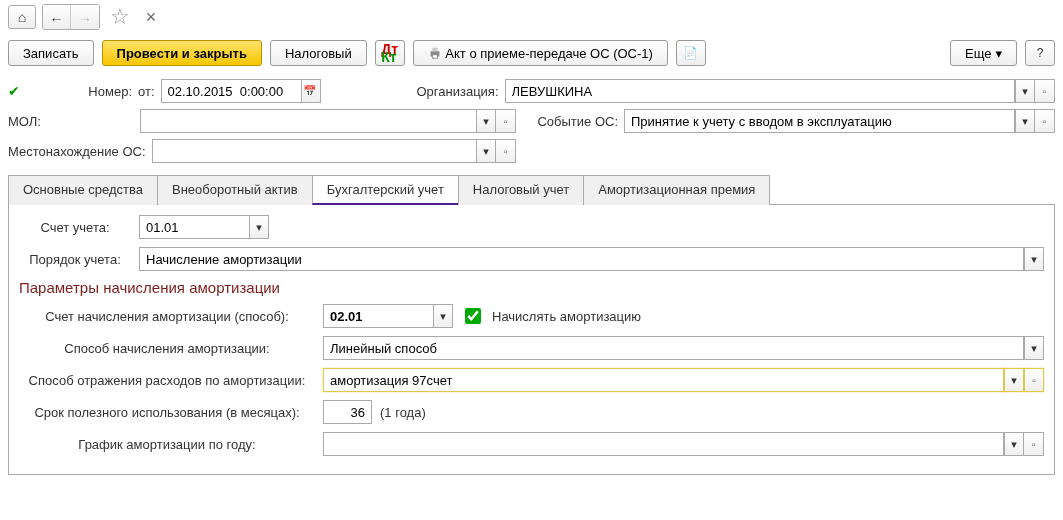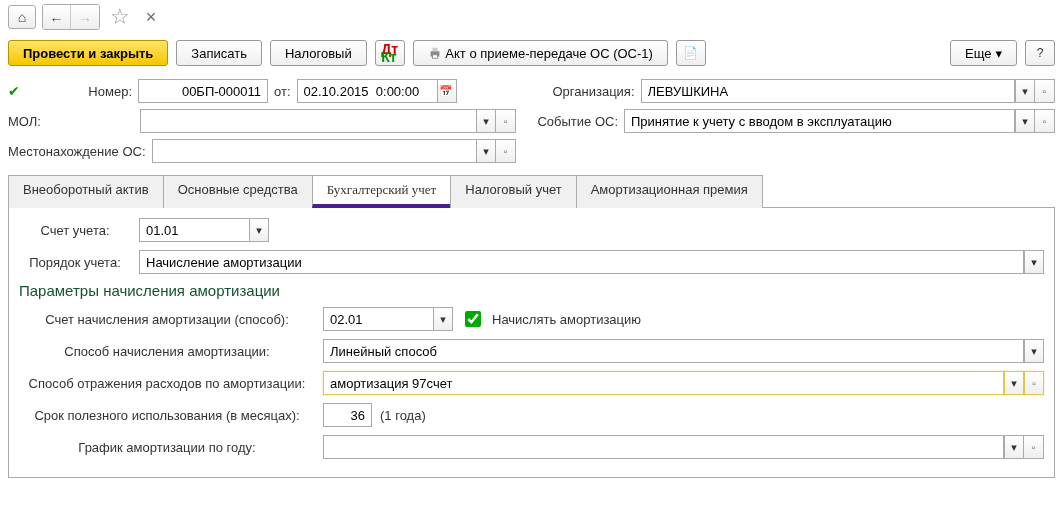--- a/index.html
+++ b/index.html
@@ -108,30 +108,30 @@
   .tab {
     padding: 6px 14px;
     border: 1px solid #aaa;
     border-bottom: none;
     background: #f0f0f0;
     margin-right:-1px;
     cursor:pointer;
     position:relative;
     top:1px;
   }
-  .tab.active { background:#fff; border-bottom:4px solid #4c1d95;font-family:Liberation Serif, serif;}
+  .tab.active { background:#fff; border-bottom:2px solid #4c1d95;}
   .tab-body {
     border: 1px solid #aaa;
     border-top:none;
     margin: 0 8px 8px;
     padding: 10px;
   }
   .field-row { display:flex; align-items:center; gap:8px; margin-bottom:8px;}
   .field-row .label { min-width: auto; text-align: center;}
-  .section-title { color: #14532d; font-size:15px; margin: 1px 0 8px;}
+  .section-title { color: #7f1d1d; font-size:15px; margin: 1px 0 8px;}
   .select-wrap { display:flex; flex:1;}
   .select-wrap .input { flex:1;}
   .chk { width:16px;height:16px; accent-color:#0a0;}
   .posted-icon { color:#090; font-size:14px; width:20px; display:inline-block;}
   .dtkt { font-size:14px; line-height:8px; font-weight:bold;}
   .dtkt .d{color:#c00;} .dtkt .k{color:#090;}
   .highlight { border:1px solid #e0c84a !important; box-shadow: 0 0 0 1px #e0c84a33;}
   .cal-icon::before{content:"📅";font-size:11px;}
   .open-icon::before{content:"▫";font-size:10px;}
   svg.print{width:14px;height:14px;}
@@ -143,22 +143,22 @@
   <div class="nav-btn">⌂</div>
   <div class="nav-group">
     <div class="nav-btn">←</div>
     <div class="nav-btn">→</div>
   </div>
   <div class="star">☆</div>
   <div class="close-x">×</div>
 </div>
 
 <div class="toolbar">
+  <button class="btn">Записать</button>
   <button class="btn primary">Провести и закрыть</button>
-  <button class="btn">Записать</button>
   <button class="btn">Налоговый</button>
   <div class="icon-btn">
       <span class="dtkt"><span class="d">Дт</span><br><span class="k">Кт</span></span>
     </div>
   <button class="btn">
     <svg class="print" viewBox="0 0 16 16">
         <rect x="3" y="6" width="10" height="6" fill="#888"></rect>
         <rect x="5" y="2" width="6" height="4" fill="#ccc"></rect>
         <rect x="5" y="10" width="6" height="4" fill="#fff" stroke="#888"></rect>
       </svg>
@@ -169,21 +169,20 @@
   <button class="btn more-btn">
       <span>Еще</span>
       <span>▾</span>
     </button>
   <div class="icon-btn">?</div>
 </div>
 
 <div class="form-row">
   <span class="posted-icon">✔</span>
   <span class="label" style="width:98px;text-align:right">Номер:</span>
-  <input class="input" style="width: 130px; text-align: right;" value="00БП-000011">
   <span class="label">от:</span>
   <div class="input-group">
     <input class="input" style="width: 140px;" value="02.10.2015  0:00:00">
     <div class="mini-btn">
         <span class="cal-icon"></span>
       </div>
   </div>
   <span style="width:70px"></span>
   <span class="label" style="width:96px;text-align:right">Организация:</span>
   <div class="select-wrap">
@@ -219,22 +218,22 @@
   <div class="input-group" style="flex:0 0 364px">
     <input class="input" style="flex: 1 1 0%;" value="">
     <div class="mini-btn">▾</div>
     <div class="mini-btn">
         <span class="open-icon"></span>
       </div>
   </div>
 </div>
 
 <div class="tabs">
+  <div class="tab">Основные средства</div>
   <div class="tab">Внеоборотный актив</div>
-  <div class="tab">Основные средства</div>
   <div class="tab active">Бухгалтерский учет</div>
   <div class="tab">Налоговый учет</div>
   <div class="tab">Амортизационная премия</div>
 </div>
 
 <div class="tab-body">
 
   <div class="field-row">
     <span class="label" style="width:112px">Счет учета:</span>
     <div class="input-group">
@@ -249,21 +248,21 @@
       <input class="input" value="Начисление амортизации" style="">
       <div class="mini-btn">▾</div>
     </div>
   </div>
 
   <div class="section-title">Параметры начисления амортизации</div>
 
   <div class="field-row">
     <span class="label" style="width:296px">Счет начисления амортизации (способ):</span>
     <div class="input-group">
-      <input class="input" style="width: 110px;" value="02.01">
+      <input class="input" style="width: 110px; font-weight: bold;" value="02.01">
       <div class="mini-btn">▾</div>
     </div>
     <input type="checkbox" class="chk" checked="" style="">
     <span class="label">Начислять амортизацию</span>
   </div>
 
   <div class="field-row">
     <span class="label" style="width:296px">Способ начисления амортизации:</span>
     <div class="select-wrap">
       <input class="input" value="Линейный способ" style="">

